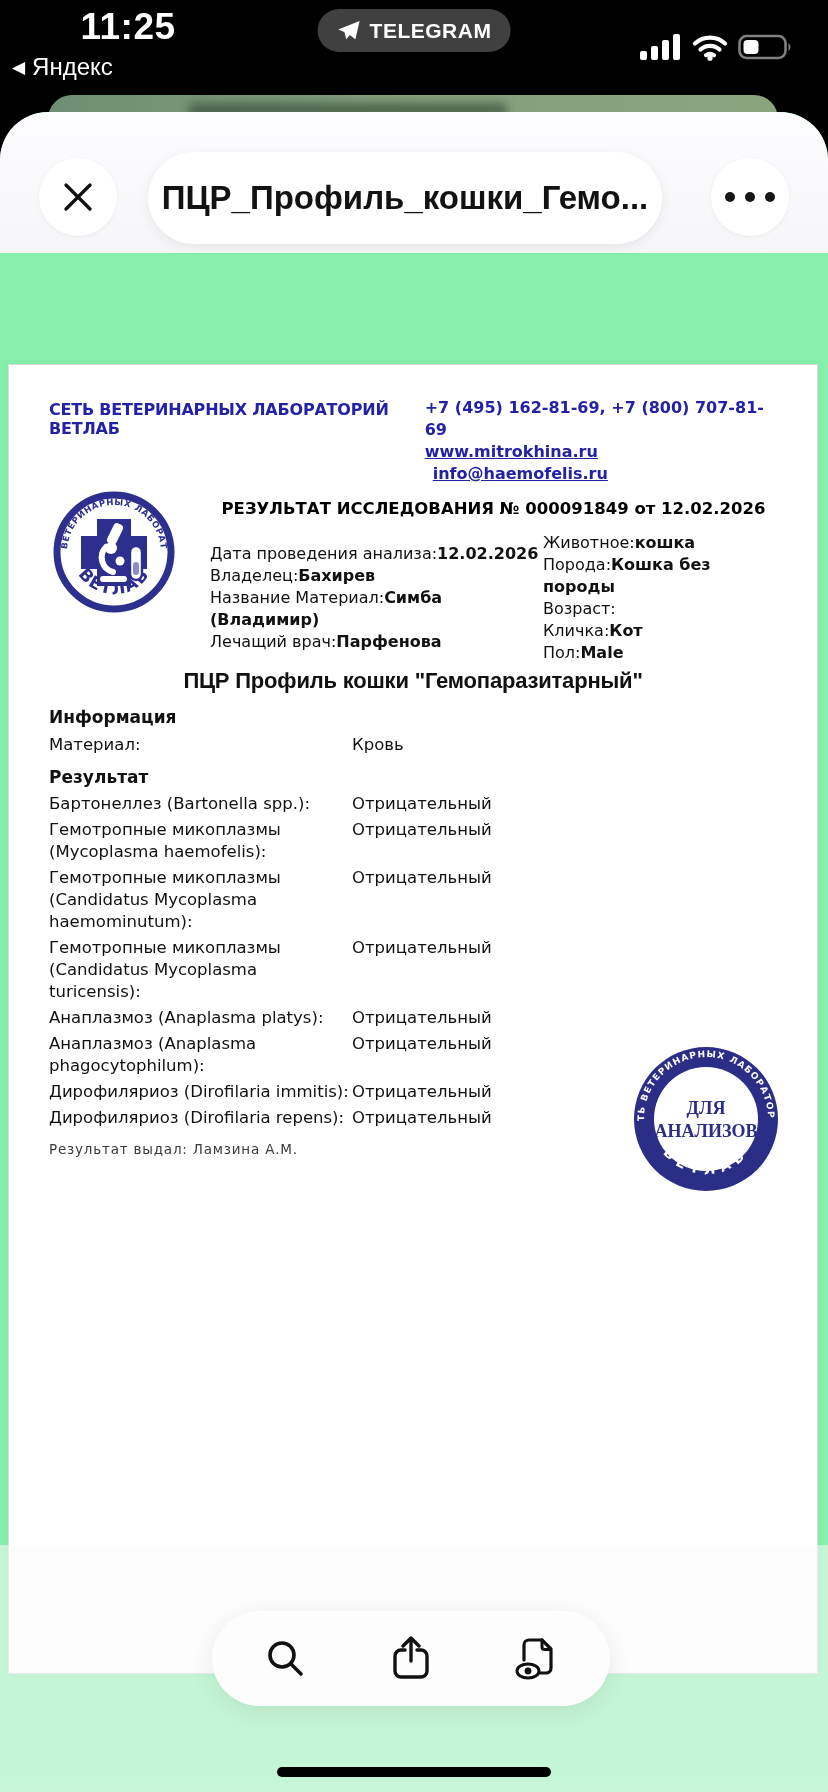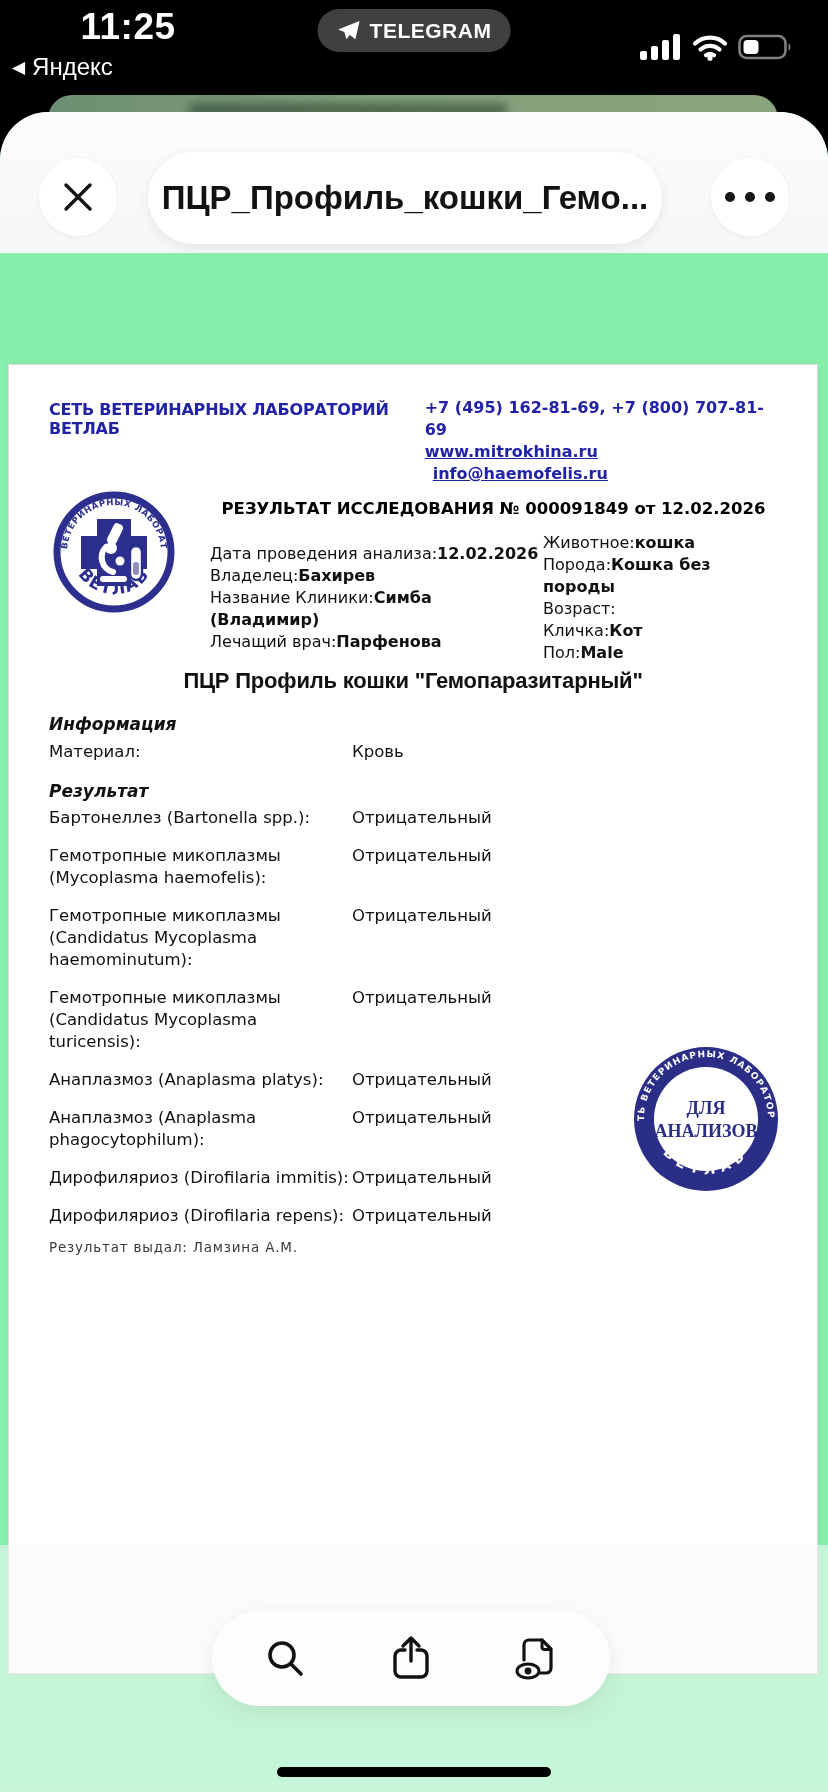--- a/index.html
+++ b/index.html
@@ -50,24 +50,24 @@
   .info-section{display:flex;margin-top:6px;}
   .logo-box{width:122px;height:122px;margin-left:4px;flex:none;}
   .info-right{margin-left:35px;width:585px;}
   .result-header{margin-top:8px;text-align:center;font-weight:700;font-size:16.5px;color:#000;}
   .info-cols{display:flex;margin-top:14px;font-size:16px;line-height:22px;align-items:center;}
   .col-left{width:333px;}
   .col-right{flex:1;}
   .kv b{font-weight:700;}
   .doc-title{margin-top:4px;text-align:center;font-size:22px;font-weight:700;
     font-family:"Liberation Sans",sans-serif;letter-spacing:-.2px;}
-  .sec-head{margin-top:20px;font-size:17px;font-weight:700;font-style:italic;}
+  .sec-head{margin-top:13px;font-size:17px;font-weight:700;}
   .material-row{display:grid;grid-template-columns:303px auto;margin-top:8px;font-size:16.5px;}
   .results{display:grid;grid-template-columns:303px auto;margin-top:6px;
-    font-size:16.5px;line-height:22px;row-gap:16px;}
+    font-size:16.5px;line-height:22px;row-gap:4px;}
   .res-name{white-space:pre-line;}
   .issued{margin-top:12px;font-size:13.5px;color:#3a3a3a;letter-spacing:.8px;}
   .stamp-box{position:absolute;left:621px;top:678px;width:152px;height:152px;}
   
   .frost{position:absolute;left:0;right:0;top:1545px;bottom:0;background:rgba(250,250,252,.55);}
   .toolbar{position:absolute;left:212px;top:1611px;width:398px;height:95px;border-radius:48px;
     background:#fdfdfd;box-shadow:0 6px 26px rgba(0,0,0,.08);
     display:flex;align-items:center;justify-content:space-between;padding:0 48px;box-sizing:border-box;}
   .tb-btn{width:52px;height:52px;display:flex;align-items:center;justify-content:center;}
   .home-indicator{position:absolute;left:277px;top:1767px;width:274px;height:10px;border-radius:5px;background:#000;}
@@ -183,21 +183,21 @@
           </g>
         </svg>
       </div>
 
       <div class="info-right">
         <div class="result-header">РЕЗУЛЬТАТ ИССЛЕДОВАНИЯ № 000091849 от 12.02.2026</div>
         <div class="info-cols">
           <div class="col-left">
             <div class="kv"><span>Дата проведения анализа:</span><b>12.02.2026</b></div>
             <div class="kv"><span>Владелец:</span><b>Бахирев</b></div>
-            <div class="kv"><span>Название Клиники:</span><b>Симба (Владимир)</b></div>
+            <div class="kv"><span>Название Материал:</span><b>Симба (Владимир)</b></div>
             <div class="kv"><span>Лечащий врач:</span><b>Парфенова</b></div>
           </div>
           <div class="col-right">
             <div class="kv"><span>Животное:</span><b>кошка</b></div>
             <div class="kv"><span>Порода:</span><b>Кошка без породы</b></div>
             <div class="kv"><span>Возраст:</span><b></b></div>
             <div class="kv"><span>Кличка:</span><b>Кот</b></div>
             <div class="kv"><span>Пол:</span><b>Male</b></div>
           </div>
         </div>

